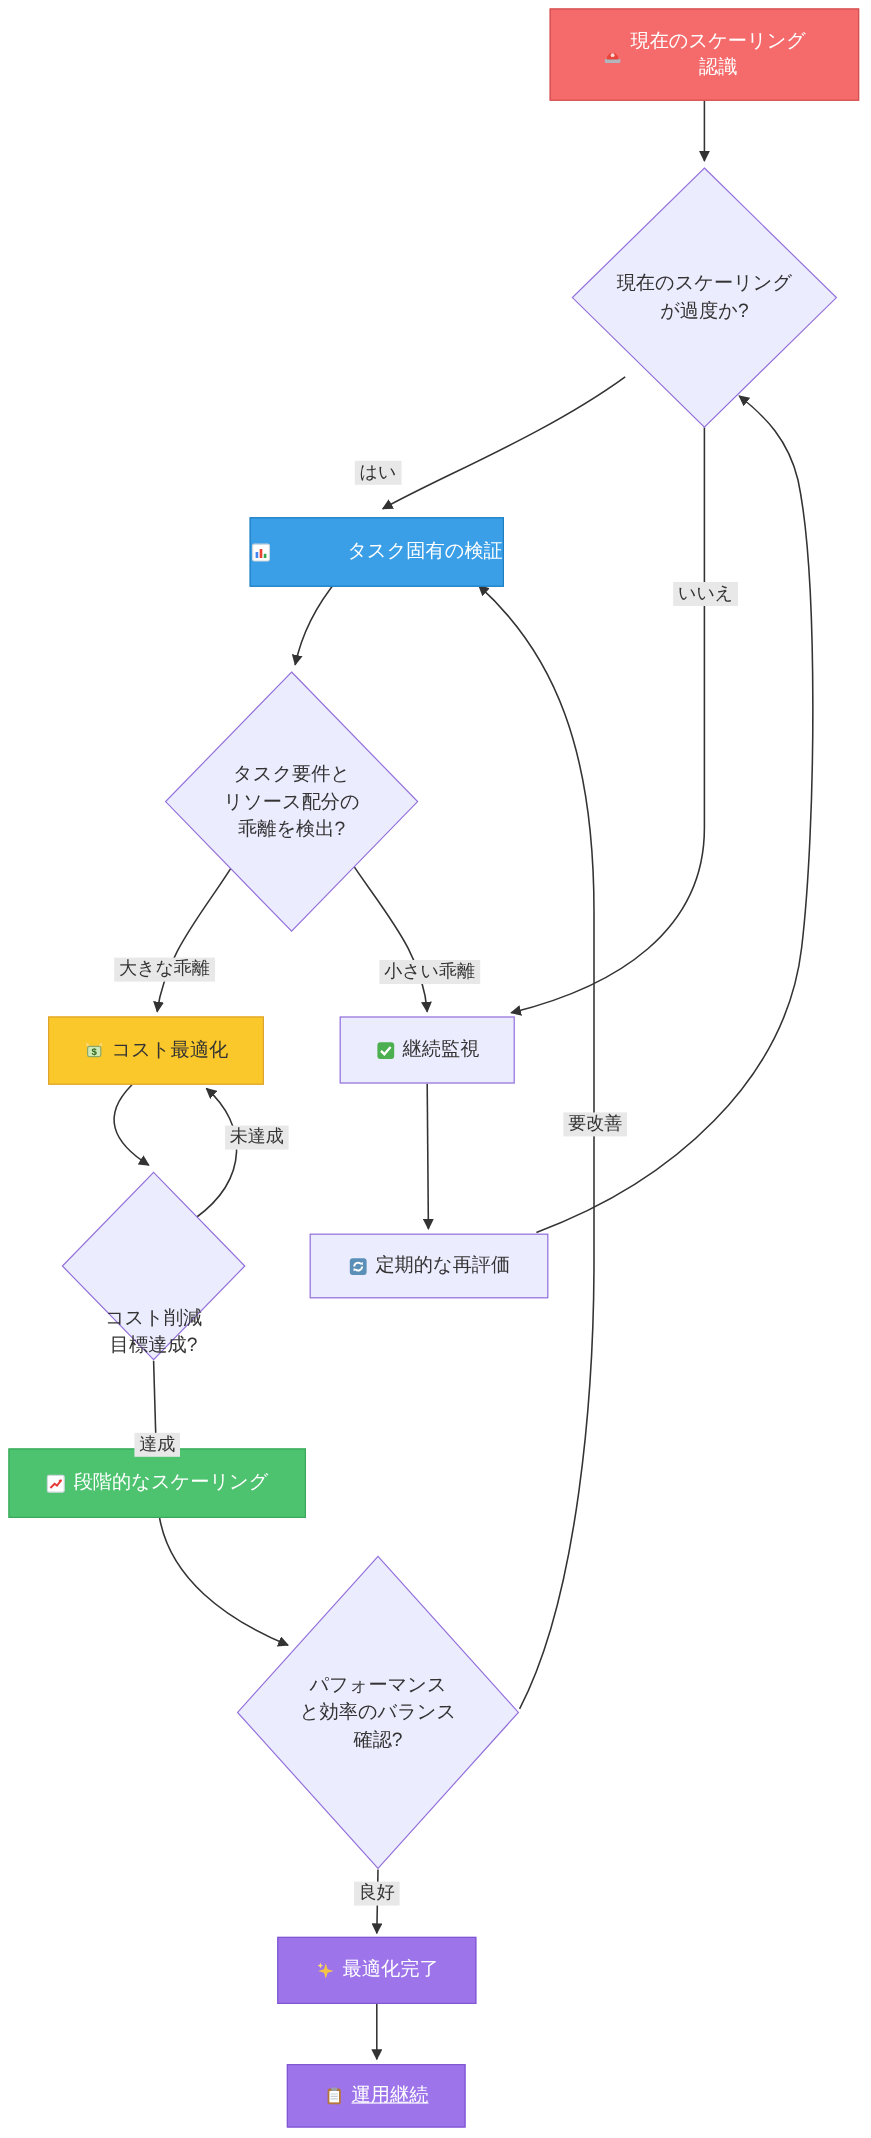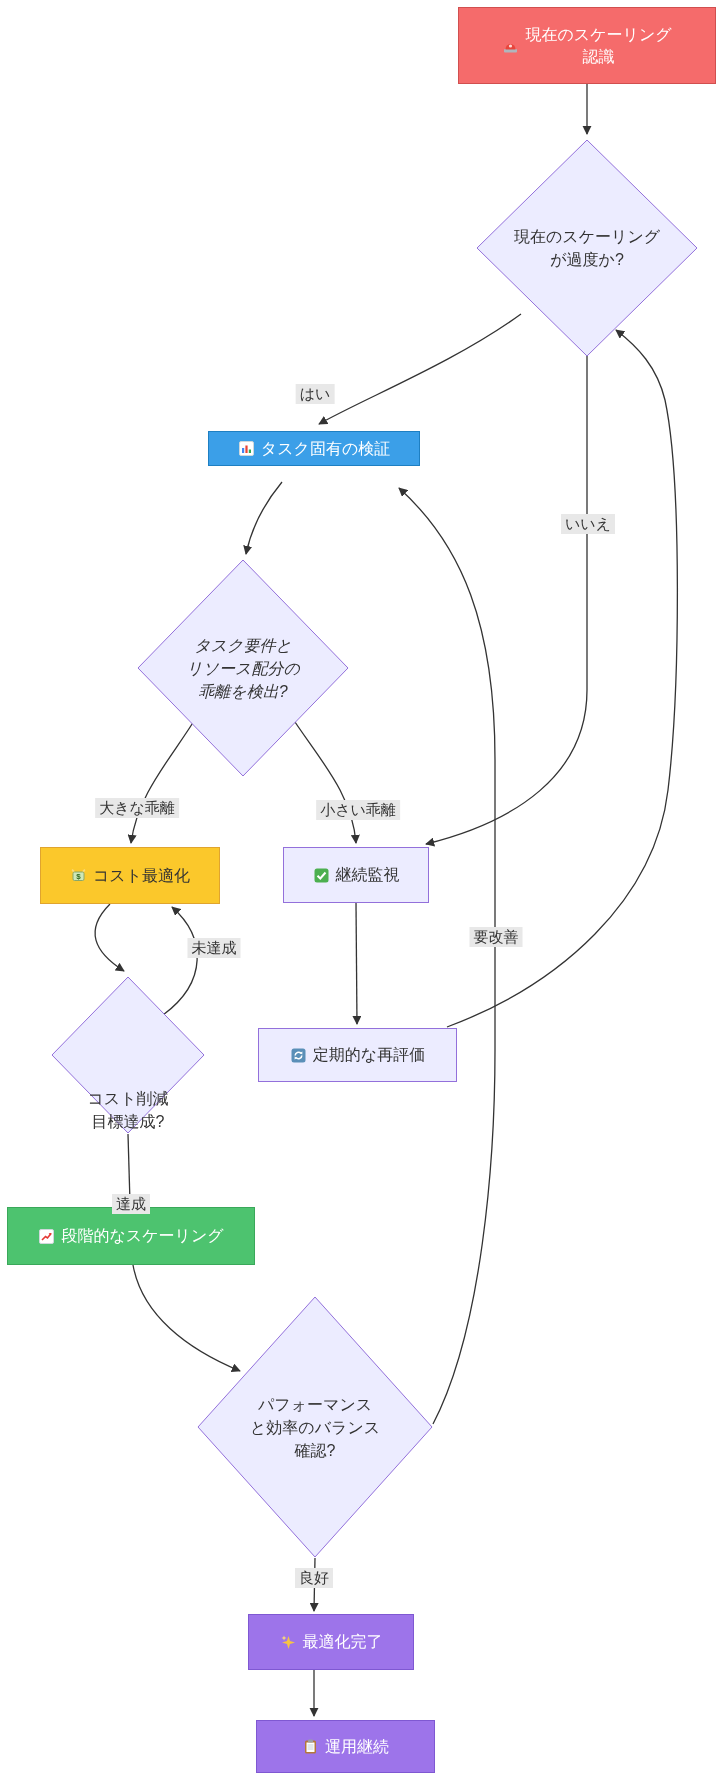--- a/index.html
+++ b/index.html
@@ -15,21 +15,21 @@
   body{font-family:"Liberation Sans","DejaVu Sans",sans-serif;}
   .canvas{position:relative;width:726px;height:1782px;background:#ffffff;overflow:hidden;}
   svg.edges{position:absolute;left:0;top:0;width:726px;height:1782px;}
   .node{position:absolute;display:flex;align-items:center;justify-content:center;
         box-sizing:border-box;border:1px solid;font-size:16px;line-height:22px;text-align:center;}
   .node .lbl{white-space:pre-line;}
   .red{background:var(--red-fill);border-color:var(--red-border);color:var(--text-light);}
   .blue{background:var(--blue-fill);border-color:var(--blue-border);color:var(--text-light);}
   .yellow{background:var(--yellow-fill);border-color:var(--yellow-border);color:var(--text-dark);}
   .green{background:var(--green-fill);border-color:var(--green-border);color:var(--text-light);}
-  .purple{background:var(--purple-fill);border-color:var(--purple-border);color:var(--text-light);margin-left:17px;}
+  .purple{background:var(--purple-fill);border-color:var(--purple-border);color:var(--text-light);}
   .lavender{background:var(--lavender-fill);border-color:var(--lavender-border);color:var(--text-dark);}
   .dtext{position:absolute;display:flex;align-items:center;justify-content:center;text-align:center;
          font-size:16px;line-height:23px;color:var(--text-dark);white-space:pre-line;pointer-events:none;}
   .elabel{position:absolute;transform:translate(-50%,-50%);background:var(--label-bg);
           color:var(--text-dark);font-size:15px;line-height:18px;padding:1px 4px;white-space:nowrap;}
   .ic{display:inline-block;width:17px;height:17px;margin-right:6px;flex:none;vertical-align:middle;}
   .ic svg{display:block;width:17px;height:17px;}
 </style>
 </head>
 <body>
@@ -70,21 +70,21 @@
         <svg viewBox="0 0 17 17">
           <rect x="2" y="12" width="13" height="3.5" rx="1" fill="#b0b6bd"></rect>
           <path d="M3.5 12.5 a5 5.5 0 0 1 10 0 z" fill="#e8453c"></path>
           <circle cx="8.5" cy="9" r="1.6" fill="#ffd9d6"></circle>
         </svg>
       </span>
     <span class="lbl">現在のスケーリング
 認識</span>
   </div>
 
-  <div class="node blue" style="left:208px;top:431px;width:212px;height:35px;">
+  <div class="node blue" style="left:208px;top:431px;width:212px;height:58px;justify-content:space-between;">
     <span class="ic">
         <svg viewBox="0 0 17 17">
           <rect x="1.5" y="1.5" width="14" height="14" rx="1.5" fill="#ffffff" stroke="#cfd8dc"></rect>
           <rect x="4" y="8" width="2.2" height="5" fill="#4285f4"></rect>
           <rect x="7.4" y="5.5" width="2.2" height="7.5" fill="#ea4335"></rect>
           <rect x="10.8" y="9.5" width="2.2" height="3.5" fill="#34a853"></rect>
         </svg>
       </span>
     <span class="lbl">タスク固有の検証</span>
   </div>
@@ -138,45 +138,45 @@
   <div class="node purple" style="left:231px;top:1614px;width:166px;height:56px;">
     <span class="ic">
         <svg viewBox="0 0 17 17">
           <path d="M8.5 2 L10 7 L15 8.5 L10 10 L8.5 15 L7 10 L2 8.5 L7 7 Z" fill="#f6c445"></path>
           <path d="M4 1.5 L4.7 3.3 L6.5 4 L4.7 4.7 L4 6.5 L3.3 4.7 L1.5 4 L3.3 3.3 Z" fill="#fbd978"></path>
         </svg>
       </span>
     <span class="lbl">最適化完了</span>
   </div>
 
-  <div class="node purple" style="left:239px;top:1720px;width:179px;height:53px;">
+  <div class="node purple" style="left:239px;top:1720px;width:149px;height:53px;text-decoration:underline;">
     <span class="ic">
         <svg viewBox="0 0 17 17">
           <rect x="3" y="2.5" width="11" height="13" rx="1.5" fill="#b5763a"></rect>
           <rect x="4.5" y="4.5" width="8" height="9.5" fill="#ffffff"></rect>
           <rect x="6" y="1.5" width="5" height="3" rx="1" fill="#9aa0a6"></rect>
           <path d="M5.5 7 h6 M5.5 9 h6 M5.5 11 h6" stroke="#c5cdd6" stroke-width="1" fill="none"></path>
         </svg>
       </span>
     <span class="lbl">運用継続</span>
   </div>
 
   <div class="dtext" style="left:477px;top:140px;width:220px;height:216px;">現在のスケーリング
 が過度か?</div>
-  <div class="dtext" style="left:138px;top:560px;width:210px;height:216px;font-style:italic;">タスク要件と
+  <div class="dtext" style="left:138px;top:560px;width:210px;height:216px;">タスク要件と
 リソース配分の
 乖離を検出?</div>
   <div class="dtext" style="left:52px;top:1032px;width:152px;height:156px;">コスト削減
 目標達成?</div>
   <div class="dtext" style="left:198px;top:1297px;width:234px;height:260px;">パフォーマンス
 と効率のバランス
 確認?</div>
 
   <span class="elabel" style="left:315px;top:394px;">はい</span>
-  <span class="elabel" style="left:588px;top:524px;text-align:center;">いいえ</span>
+  <span class="elabel" style="left:588px;top:495px;text-align:center;">いいえ</span>
   <span class="elabel" style="left:137px;top:808px;">大きな乖離</span>
   <span class="elabel" style="left:358px;top:810px;">小さい乖離</span>
   <span class="elabel" style="left:214px;top:948px;">未達成</span>
   <span class="elabel" style="left:496px;top:937px;">要改善</span>
   <span class="elabel" style="left:131px;top:1168px;margin-top:36px;">達成</span>
   <span class="elabel" style="left:314px;top:1578px;">良好</span>
 
 </div>
 
 </body></html>

